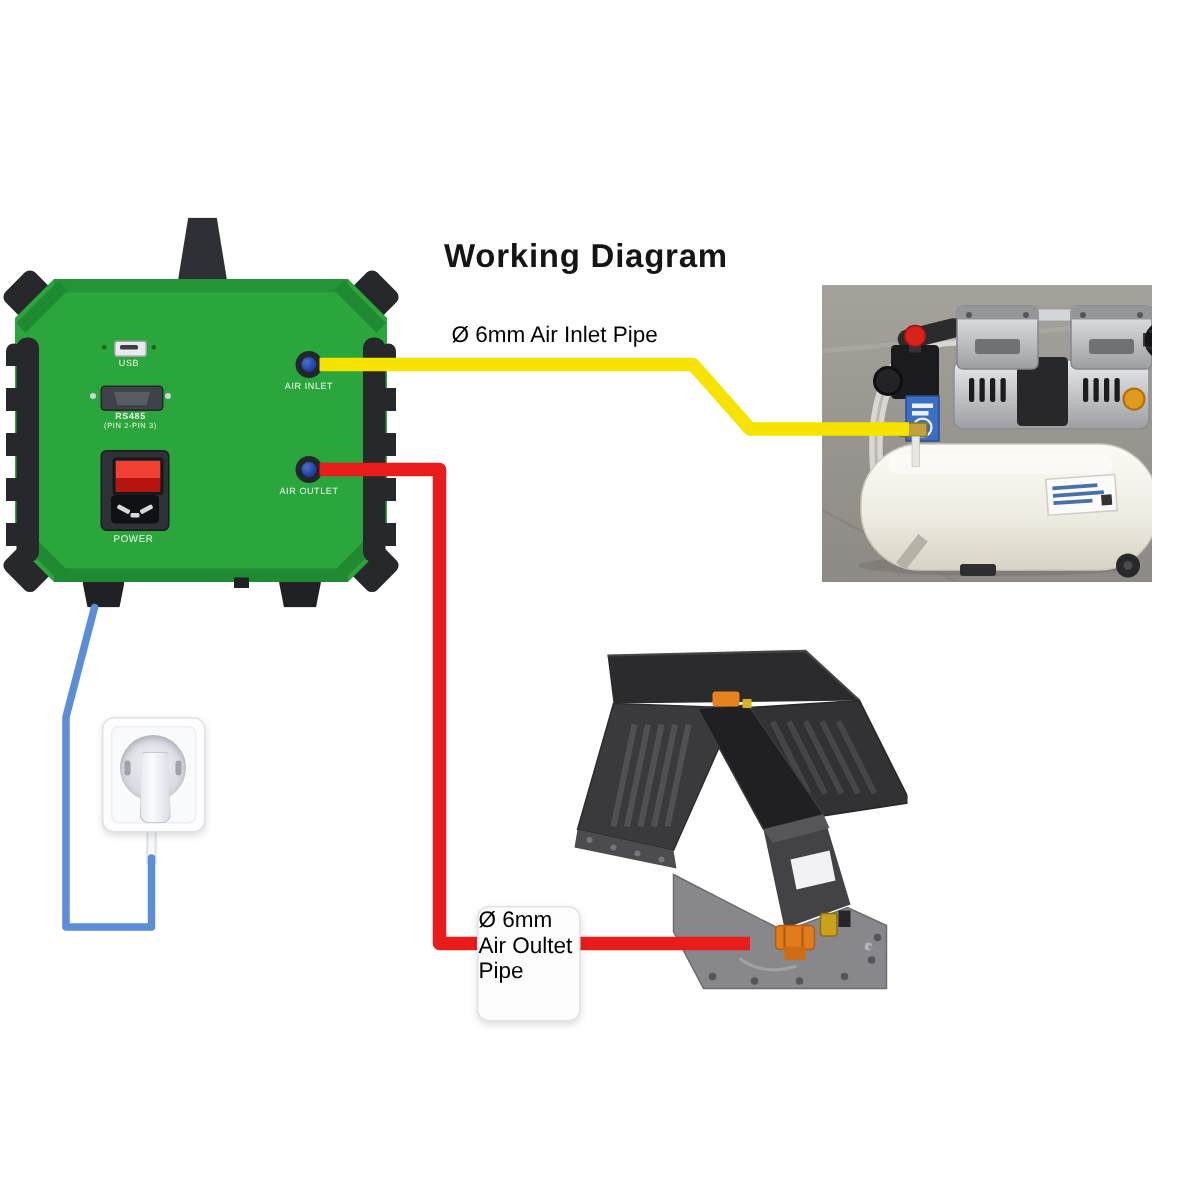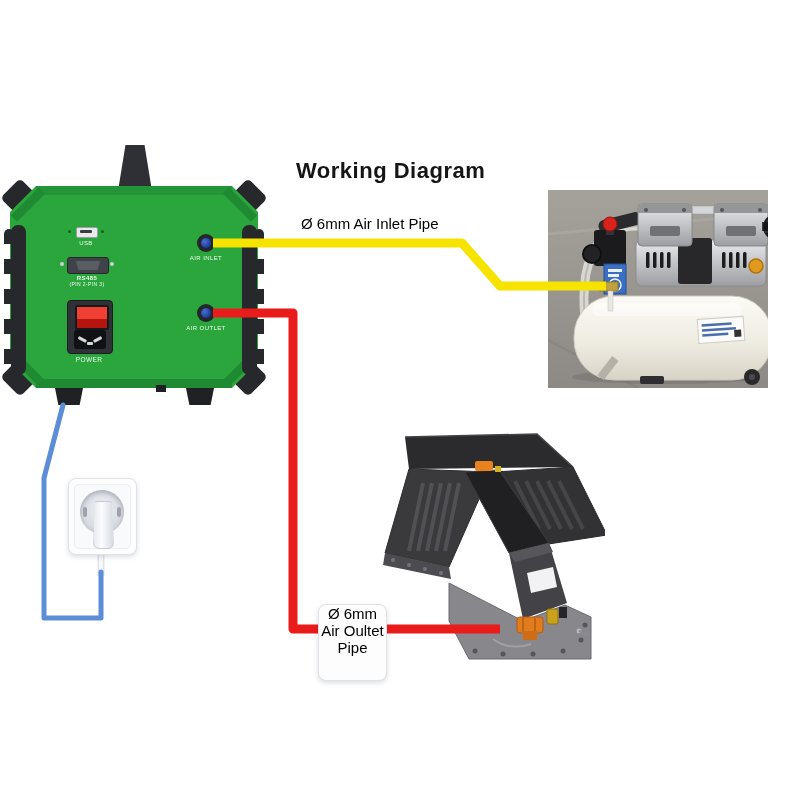--- a/index.html
+++ b/index.html
@@ -68,21 +68,21 @@
   
   .photo{z-index:2;}
   .compressor-photo{left:548px;top:190px;width:242px;height:198px;}
   .battery-photo{left:375px;top:425px;width:230px;height:240px;}
 
   
   .pipes{left:0;top:0;width:800px;height:800px;z-index:10;pointer-events:none;}
 
   
   .outlet{left:68px;top:478px;width:67px;height:75px;background:#fdfdfe;border:1px solid #e0e2e7;
-          border-radius:8px;box-shadow:0 2px 5px rgba(60,70,90,.18);z-index:12;text-align:center;}
+          border-radius:8px;box-shadow:0 2px 5px rgba(60,70,90,.18);z-index:12;}
   .outlet-inner{position:absolute;left:5px;top:5px;right:5px;bottom:5px;border:1px solid #eceef2;
                 border-radius:5px;background:#f9fafc;}
   .outlet-circle{position:absolute;left:11px;top:11px;width:44px;height:44px;border-radius:50%;
                  background:radial-gradient(circle at 50% 42%,#eef0f4,#d2d5dc 78%);
                  box-shadow:inset 0 2px 5px rgba(40,50,70,.3);}
   .contact{position:absolute;width:4px;height:10px;background:#9ea3ab;border-radius:2px;top:17px;}
   .contact.l{left:3px;} .contact.r{right:3px;}
   .plug{position:absolute;left:24px;top:22px;width:19px;height:46px;
         background:linear-gradient(90deg,#e7eaef,#fbfcfe 40%,#d9dde4);
         border:1px solid #c6cad2;border-radius:4px 4px 6px 6px;

